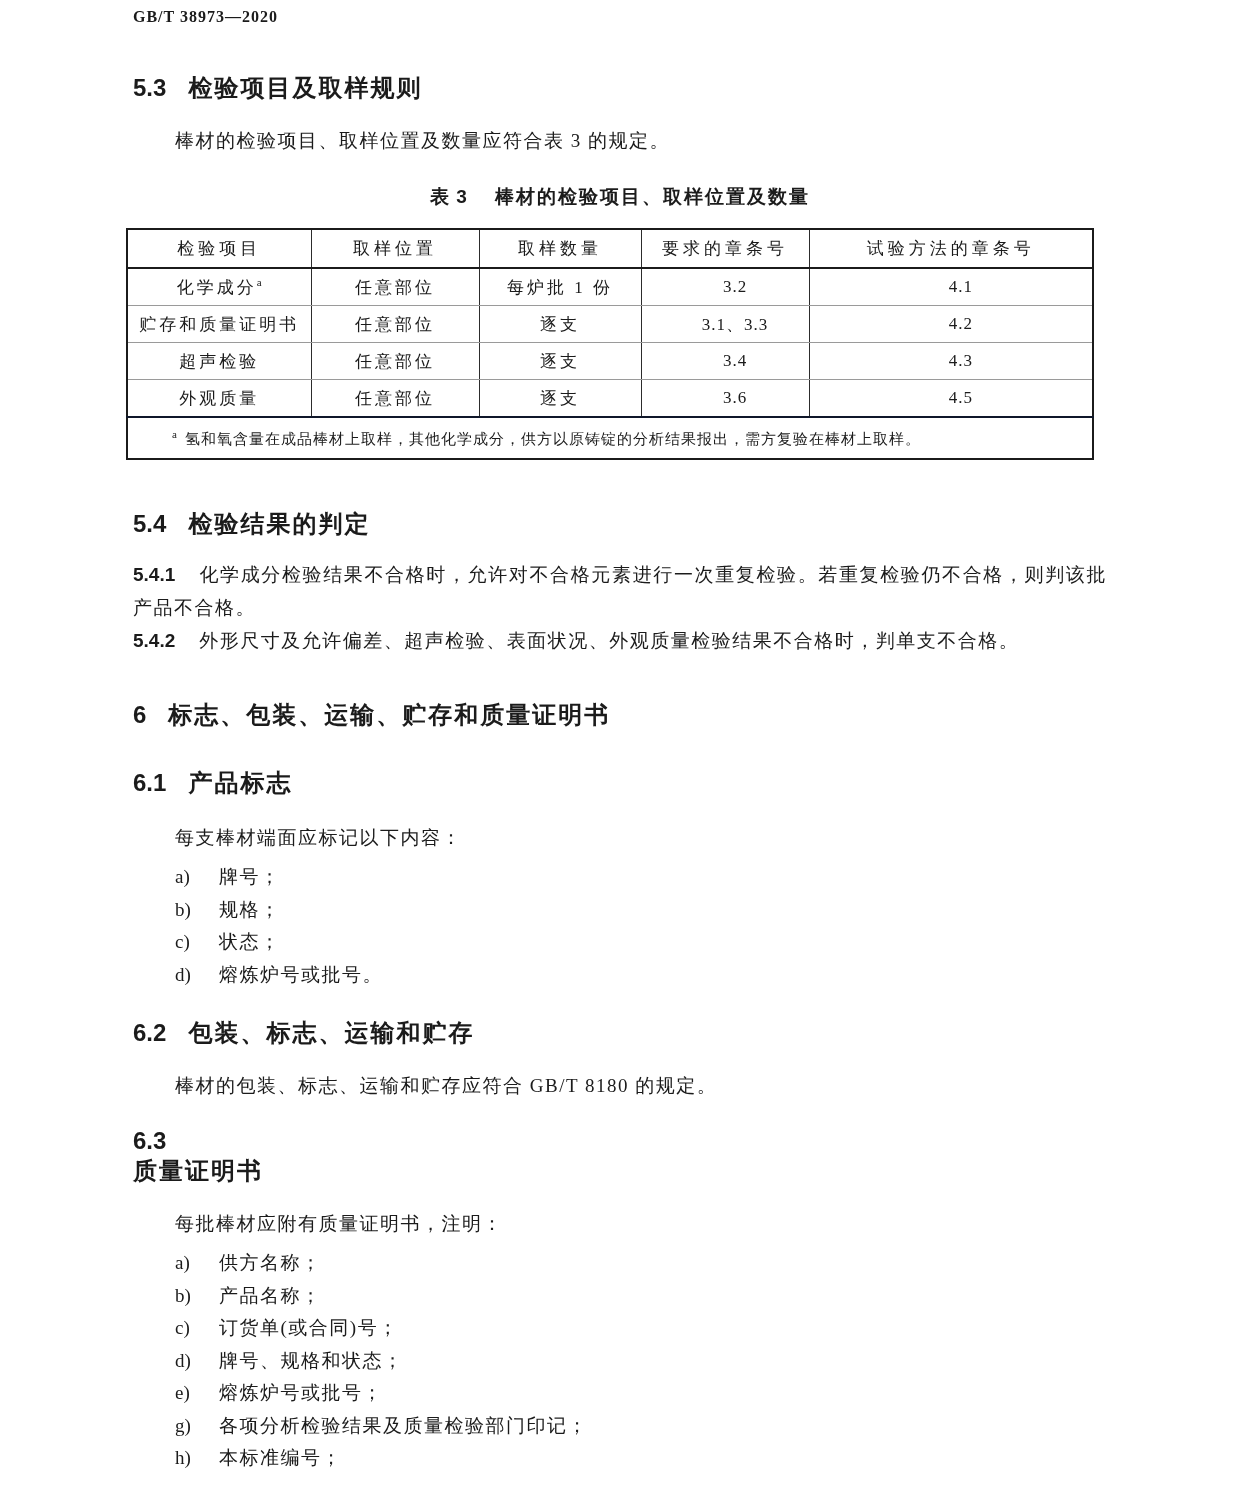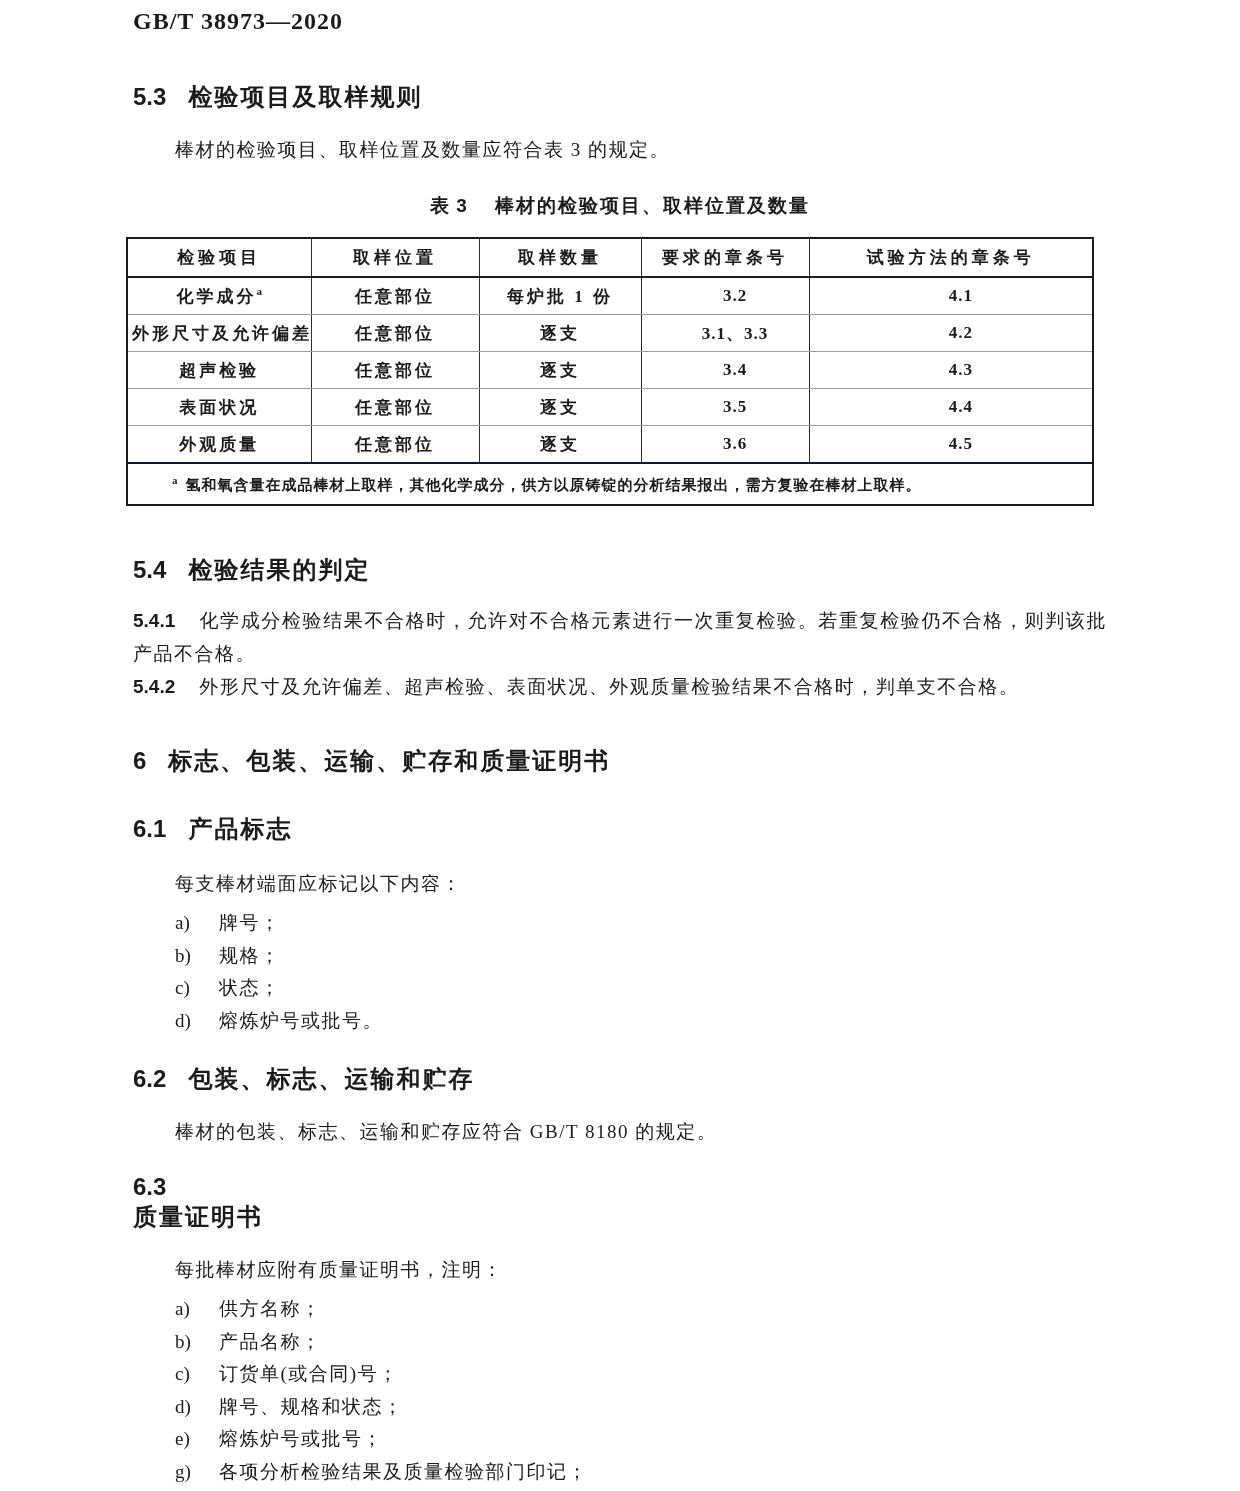--- a/index.html
+++ b/index.html
@@ -17,21 +17,21 @@
     font-size: 19px;
   }
   .page {
     padding: 8px 133px 0 133px;
     width: 974px;
   }
   
   .doc-header {
     font-family: "Liberation Serif", "DejaVu Serif", serif;
     font-weight: bold;
-    font-size: 24px;
+    font-size: 16px;
     letter-spacing: 1px;
   }
   
   .h-sec {
     font-family: "Liberation Sans", "DejaVu Sans", sans-serif;
     font-weight: bold;
     font-size: 24px;
     letter-spacing: 2px;
     display: flex;
     align-items: baseline;
@@ -87,21 +87,21 @@
   }
   table.spec th, table.spec td {
     border-left: 1.2px solid #2c2c2c;
     border-right: 1.2px solid #2c2c2c;
     border-top: 1px solid #9a9a9a;
     border-bottom: 1px solid #9a9a9a;
     text-align: center;
     vertical-align: middle;
     height: 36px;
     padding: 0 4px;
-    font-weight: bold;
+    font-weight: normal;
     letter-spacing: 3px;
     overflow: hidden;
     white-space: nowrap;
   }
   table.spec tr.head th {
     border-bottom: 2px solid #1b1b1b;
     letter-spacing: 4px;
     height: 37px;
   }
   table.spec td.num-cell { letter-spacing: 1px; padding-left: 24px; }
@@ -174,39 +174,32 @@
         <th>试验方法的章条号</th>
       </tr>
       <tr>
         <td><span>化学成分</span><sup class="cell-sup">a</sup></td>
         <td>任意部位</td>
         <td>每炉批 1 份</td>
         <td class="num-cell">3.2</td>
         <td class="num-cell">4.1</td>
       </tr>
       <tr>
-        <td>外形尺寸及允许偏差</td>
+        <td>贮存和质量证明书</td>
         <td>任意部位</td>
         <td>逐支</td>
         <td class="num-cell">3.1、3.3</td>
         <td class="num-cell">4.2</td>
       </tr>
       <tr>
         <td>超声检验</td>
         <td>任意部位</td>
         <td>逐支</td>
         <td class="num-cell">3.4</td>
         <td class="num-cell">4.3</td>
-      </tr>
-      <tr>
-        <td>表面状况</td>
-        <td>任意部位</td>
-        <td>逐支</td>
-        <td class="num-cell">3.5</td>
-        <td class="num-cell">4.4</td>
       </tr>
       <tr>
         <td>外观质量</td>
         <td>任意部位</td>
         <td>逐支</td>
         <td class="num-cell">3.6</td>
         <td class="num-cell">4.5</td>
       </tr>
       <tr class="foot">
         <td colspan="5">

